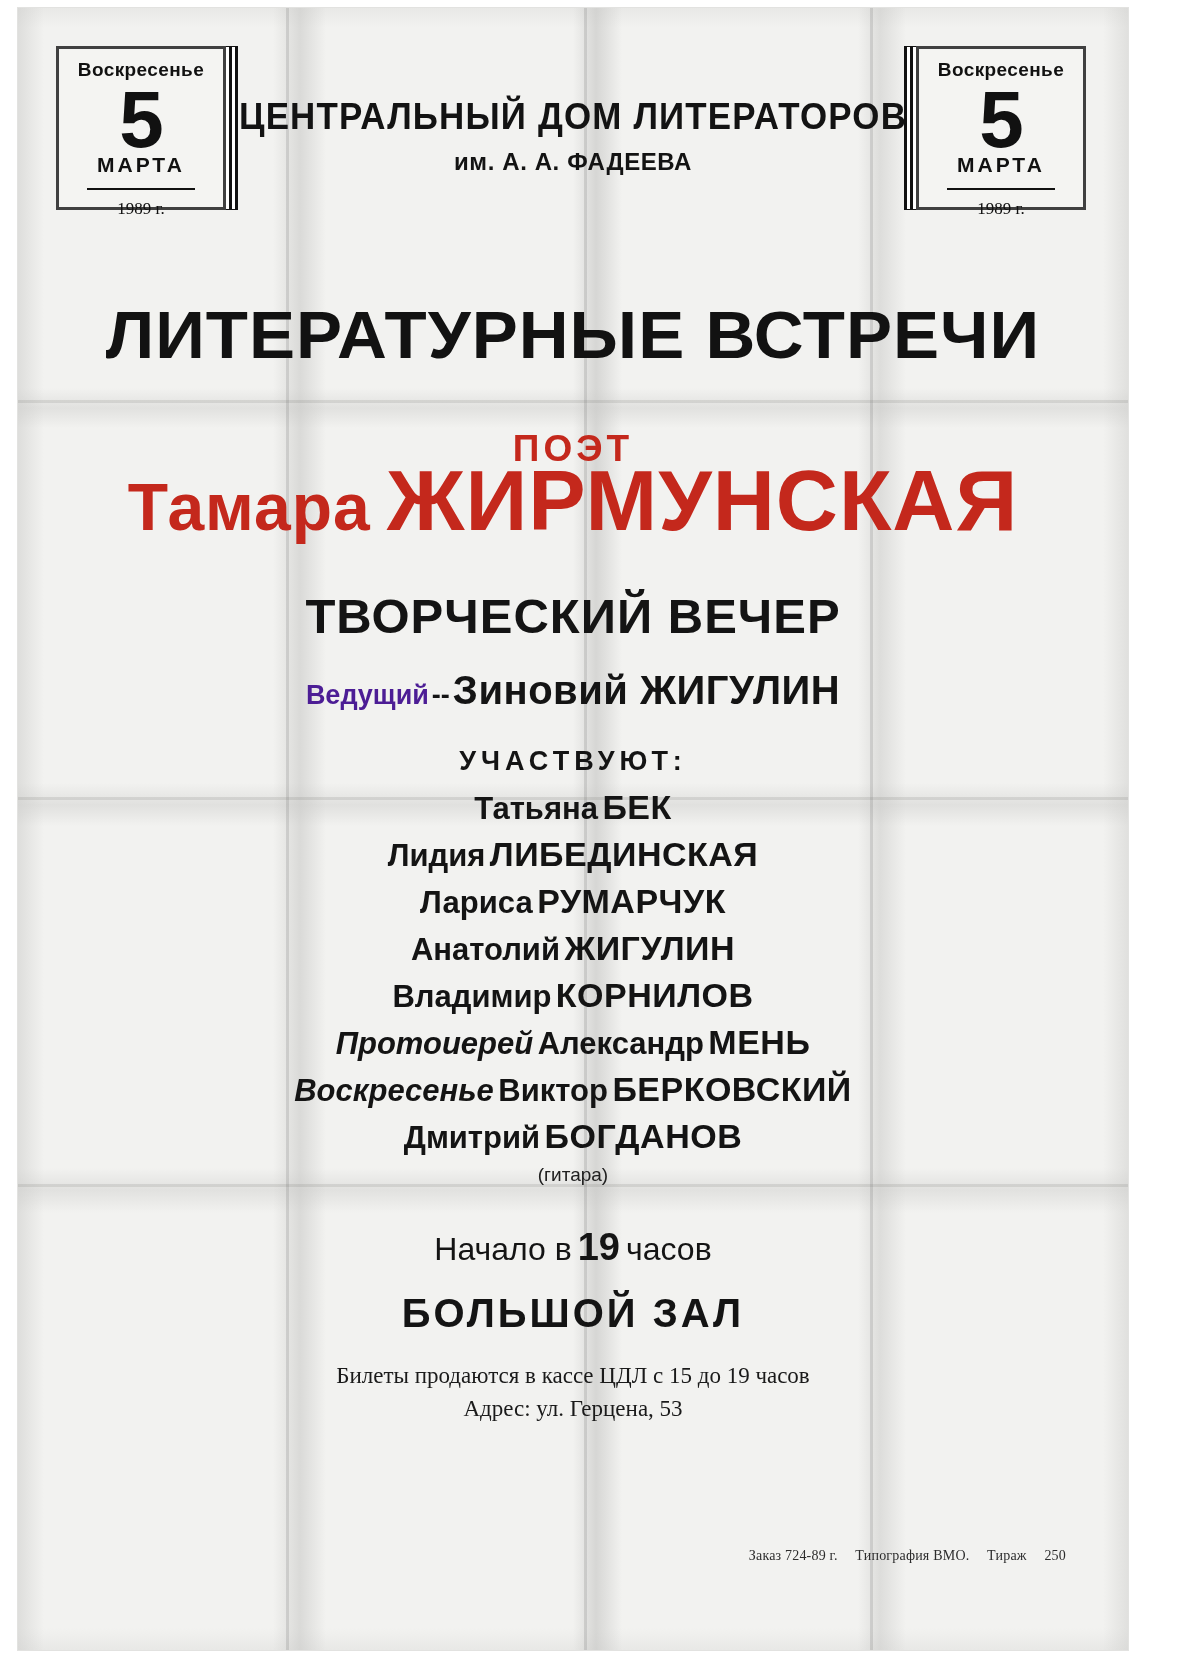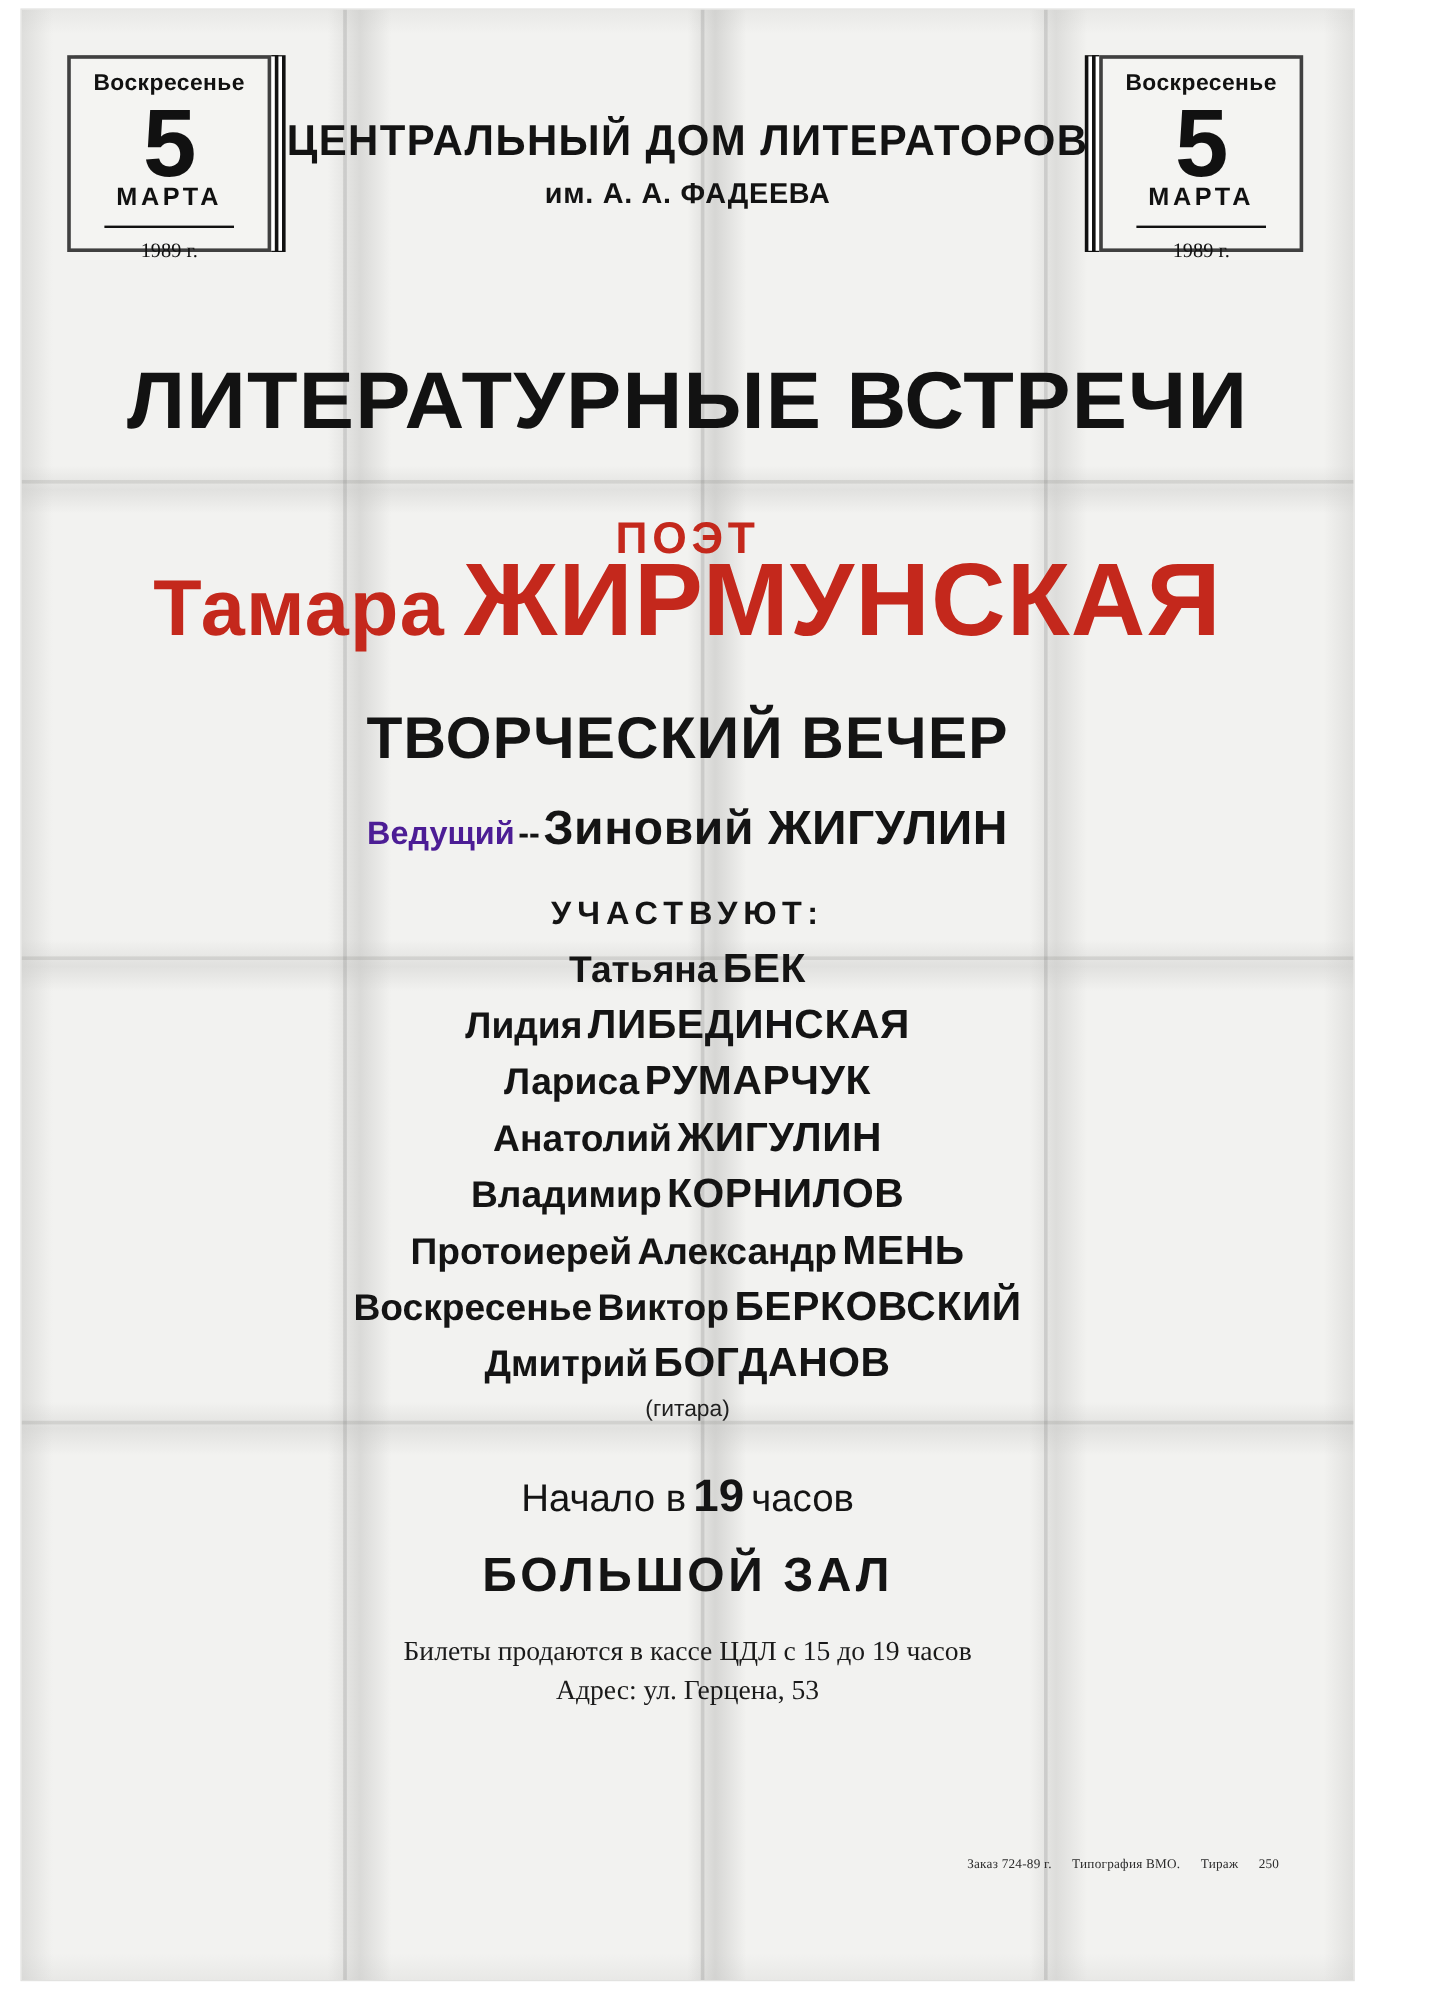--- a/index.html
+++ b/index.html
@@ -134,21 +134,21 @@
 
   .participants-label {
     position: absolute; left: 0; right: 0; top: 738px; text-align: center;
     font-size: 27px; font-weight: bold; color: #141414; letter-spacing: 5px;
   }
 
   .participants {
     position: absolute; left: 0; right: 0; top: 780px; text-align: center;
   }
   .p-row { margin-bottom: 8px; white-space: nowrap; }
-  .p-pre  { font-size: 31px; font-weight: bold; color: #141414; }
+  .p-pre  { font-size: 31px; font-weight: bold; color: #141414; font-style: italic; }
   .p-first{ font-size: 31px; font-weight: bold; color: #141414; }
   .p-last { font-size: 34px; font-weight: bold; color: #141414; letter-spacing: 0.5px; }
   .guitar {
     margin-top: 2px; font-size: 19px; color: #202020; font-family: "Liberation Sans", sans-serif;
   }
 
   
   .start-row {
     position: absolute; left: 0; right: 0; top: 1218px; text-align: center; white-space: nowrap;
   }
@@ -163,21 +163,21 @@
     position: absolute; left: 0; right: 0; top: 1355px; text-align: center;
     font-size: 23px; color: #1a1a1a; font-family: "Liberation Serif", serif;
   }
   .address {
     position: absolute; left: 0; right: 0; top: 1388px; text-align: center;
     font-size: 23px; color: #1a1a1a; font-family: "Liberation Serif", serif;
   }
 
   .imprint {
     position: absolute; right: 62px; top: 1540px;
-    font-size: 11px; color: #2c2c2c; font-family: "Liberation Serif", serif;
+    font-size: 14px; color: #2c2c2c; font-family: "Liberation Serif", serif;
     white-space: nowrap; letter-spacing: 0.2px;
   }
   .imprint span { margin-left: 14px; }
   .imprint span:first-child { margin-left: 0; }
 </style>
 </head>
 <body>
 
 <div id="poster">
   <div class="paper-tone"></div>

